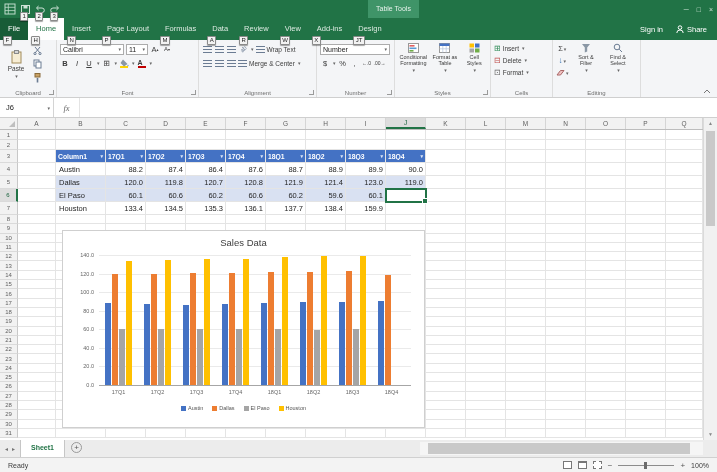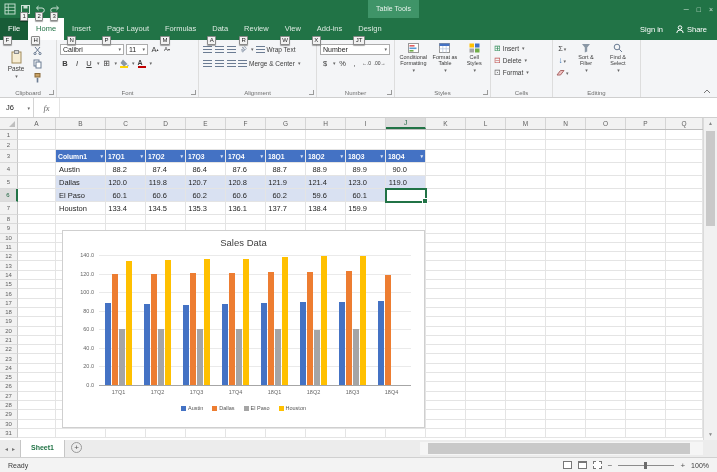--- a/index.html
+++ b/index.html
@@ -44,37 +44,37 @@
 .ic-lines{width:9px;height:7px;background:repeating-linear-gradient(#6b7c93 0 1px,transparent 1px 3px)}
 .orient{display:inline-block;font-size:6px;color:#6b7c93;transform:rotate(-45deg)}
 .colorbar{display:block;width:8px;height:2px;margin-top:-1px}
 .bold{font-weight:bold}.ital{font-style:italic}.undl{text-decoration:underline}
 .minicol{display:flex;flex-direction:column;gap:1px}
 .glyph{font-size:8px;color:#3f3f3f;line-height:9px}
 #collapse{position:absolute;right:6px;bottom:3px;color:#777}
 
 
 #fbar{position:absolute;left:0;top:98px;width:717px;height:20px;background:#fff;border-bottom:1px solid #CFCFCF;display:flex;align-items:stretch}
-#namebox{width:34px;border-right:1px solid #D4D4D4;font-size:7.5px;color:#222;display:flex;align-items:center;padding-left:6px;justify-content:space-between}
+#namebox{width:54px;border-right:1px solid #D4D4D4;font-size:7.5px;color:#222;display:flex;align-items:center;padding-left:6px;justify-content:space-between}
 #namebox .da{padding-right:3px}
 #fxbtn{width:26px;border-right:1px solid #E4E4E4;display:flex;align-items:center;justify-content:center;font-family:"Liberation Serif",serif;font-style:italic;font-size:8.5px;color:#666}
 #fmlinput{flex:1;background:#fff}
 
 
 #grid{position:absolute;left:0;top:118px;width:703px;height:322px;background:#fff;font-size:7.5px;color:#262626;overflow:hidden}
 .ch{display:flex;height:12px;border-bottom:1px solid #BDBDBD;background:#F2F2F2}
 .corner{position:relative;background:#F2F2F2;border-right:1px solid #C8C8C8}
 .corner::after{content:"";position:absolute;right:2px;bottom:2px;border-left:6px solid transparent;border-bottom:6px solid #BFBFBF}
 .chc{border-right:1px solid #D5D5D5;font-size:6.5px;color:#5f5f5f;display:flex;align-items:center;justify-content:center;background:#F2F2F2}
 .chc.sel{background:#DDDDDD;color:#17613B;border-bottom:2px solid #217346}
 .grow{display:flex}
 .rh{width:18px;background:#F2F2F2;border-right:1px solid #C8C8C8;border-bottom:1px solid #DADADA;font-size:6px;color:#5f5f5f;display:flex;align-items:center;justify-content:center;flex:0 0 18px}
 .rh.sel{background:#DDDDDD;color:#17613B;border-right:2px solid #217346}
 .gc{border-right:1px solid #E4E4E4;border-bottom:1px solid #E4E4E4;display:flex;align-items:center;overflow:hidden;flex:0 0 auto}
-.gc.num{justify-content:flex-end;padding-right:18px}
+.gc.num{justify-content:flex-end;padding-right:2px}
 .gc.name{padding-left:3px}
 .gc.th{color:#fff;font-weight:bold;font-size:6.8px;justify-content:space-between;padding:0 2px}
 .thx{overflow:hidden;white-space:nowrap}
 .filterarrow{font-size:5px;color:#DCE5F5;flex:0 0 auto}
 #activecell{position:absolute;left:385px;top:70px;width:42px;height:15px;border:2px solid #217346;background:#fff;z-index:10}
 #activecell::after{content:"";position:absolute;right:-3px;bottom:-3px;width:4px;height:4px;background:#217346;border:1px solid #fff}
 
 
 #chart{position:absolute;left:62px;top:230px;width:363px;height:198px;background:#fff;border:1px solid #CFCFCF;z-index:20}
 #charttitle{position:absolute;top:6px;left:0;right:0;text-align:center;font-size:9.5px;color:#404040}

